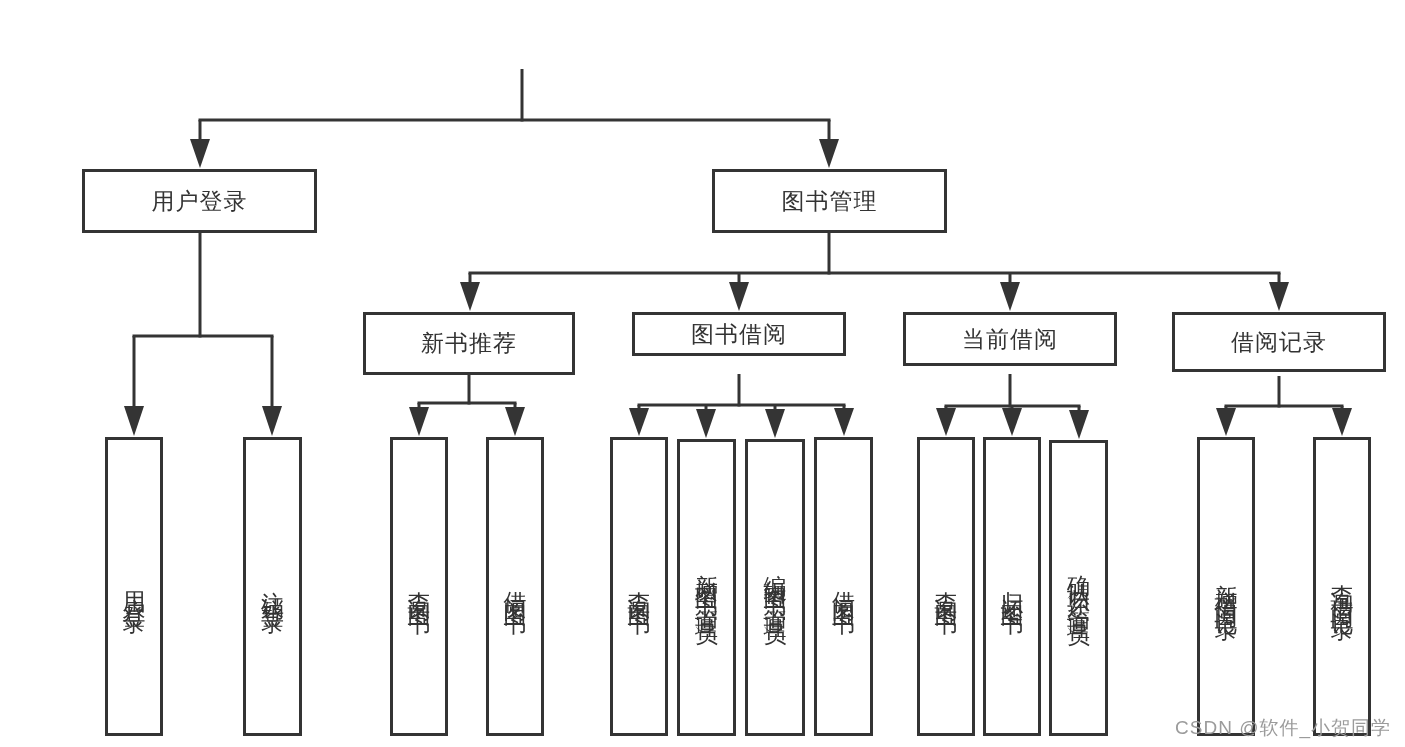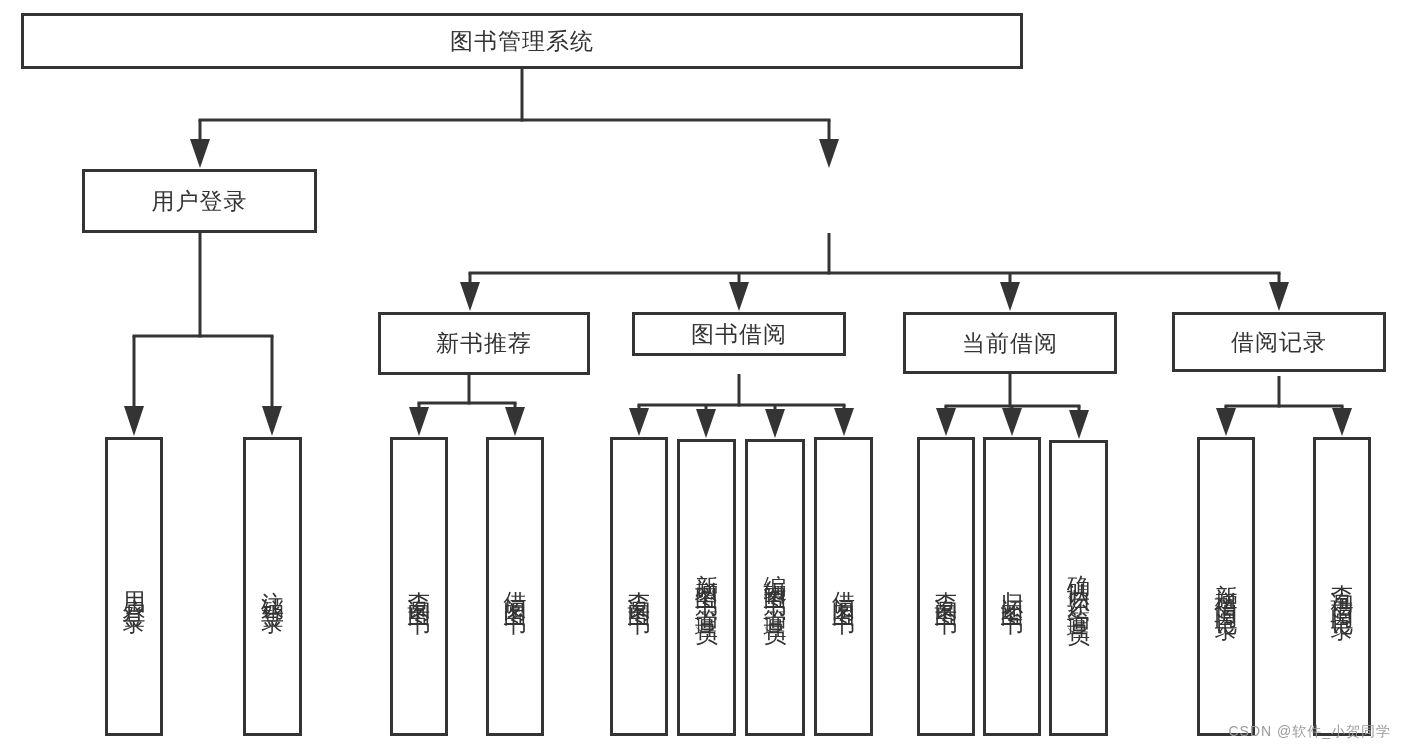--- a/index.html
+++ b/index.html
@@ -41,21 +41,21 @@
     writing-mode: vertical-rl;
     text-orientation: mixed;
     letter-spacing: 7px;
     white-space: nowrap;
   }
   .watermark {
     position: absolute;
     right: 14px;
     bottom: 6px;
     color: #9b9b9b;
-    font-size: 14px;
+    font-size: 19px;
     letter-spacing: 1px;
     z-index: 5;
     white-space: nowrap;
   }
 </style>
 </head>
 <body>
 
 <div class="canvas">
 
@@ -125,27 +125,27 @@
 
       <polygon points="936,408 956,408 946,436"></polygon>
       <polygon points="1002,408 1022,408 1012,436"></polygon>
       <polygon points="1069,410 1089,410 1079,439"></polygon>
 
       <polygon points="1216,408 1236,408 1226,436"></polygon>
       <polygon points="1332,408 1352,408 1342,436"></polygon>
     </g>
   </svg>
 
-  <div class="node hnode" style="left:21px; top:13px; width:1002px; height:56px;">图书管理系统</div>
 
   <div class="node hnode" style="left:82px; top:169px; width:235px; height:64px;">用户登录</div>
+  <div class="node hnode" style="left:712px; top:169px; width:235px; height:64px;">图书管理</div>
 
-  <div class="node hnode" style="left:378px; top:312px; width:212px; height:63px;">新书推荐</div>
+  <div class="node hnode" style="left:363px; top:312px; width:212px; height:63px;">新书推荐</div>
   <div class="node hnode" style="left:632px; top:312px; width:214px; height:44px;">图书借阅</div>
-  <div class="node hnode" style="left:903px; top:312px; width:214px; height:62px;">当前借阅</div>
+  <div class="node hnode" style="left:903px; top:312px; width:214px; height:54px;">当前借阅</div>
   <div class="node hnode" style="left:1172px; top:312px; width:214px; height:60px;">借阅记录</div>
 
   <div class="node vnode" style="left:105px; top:437px; width:58px; height:299px;">
     <span class="vtext">用户登录</span>
   </div>
   <div class="node vnode" style="left:243px; top:437px; width:59px; height:299px;">
     <span class="vtext">注销登录</span>
   </div>
 
   <div class="node vnode" style="left:390px; top:437px; width:58px; height:299px;">

